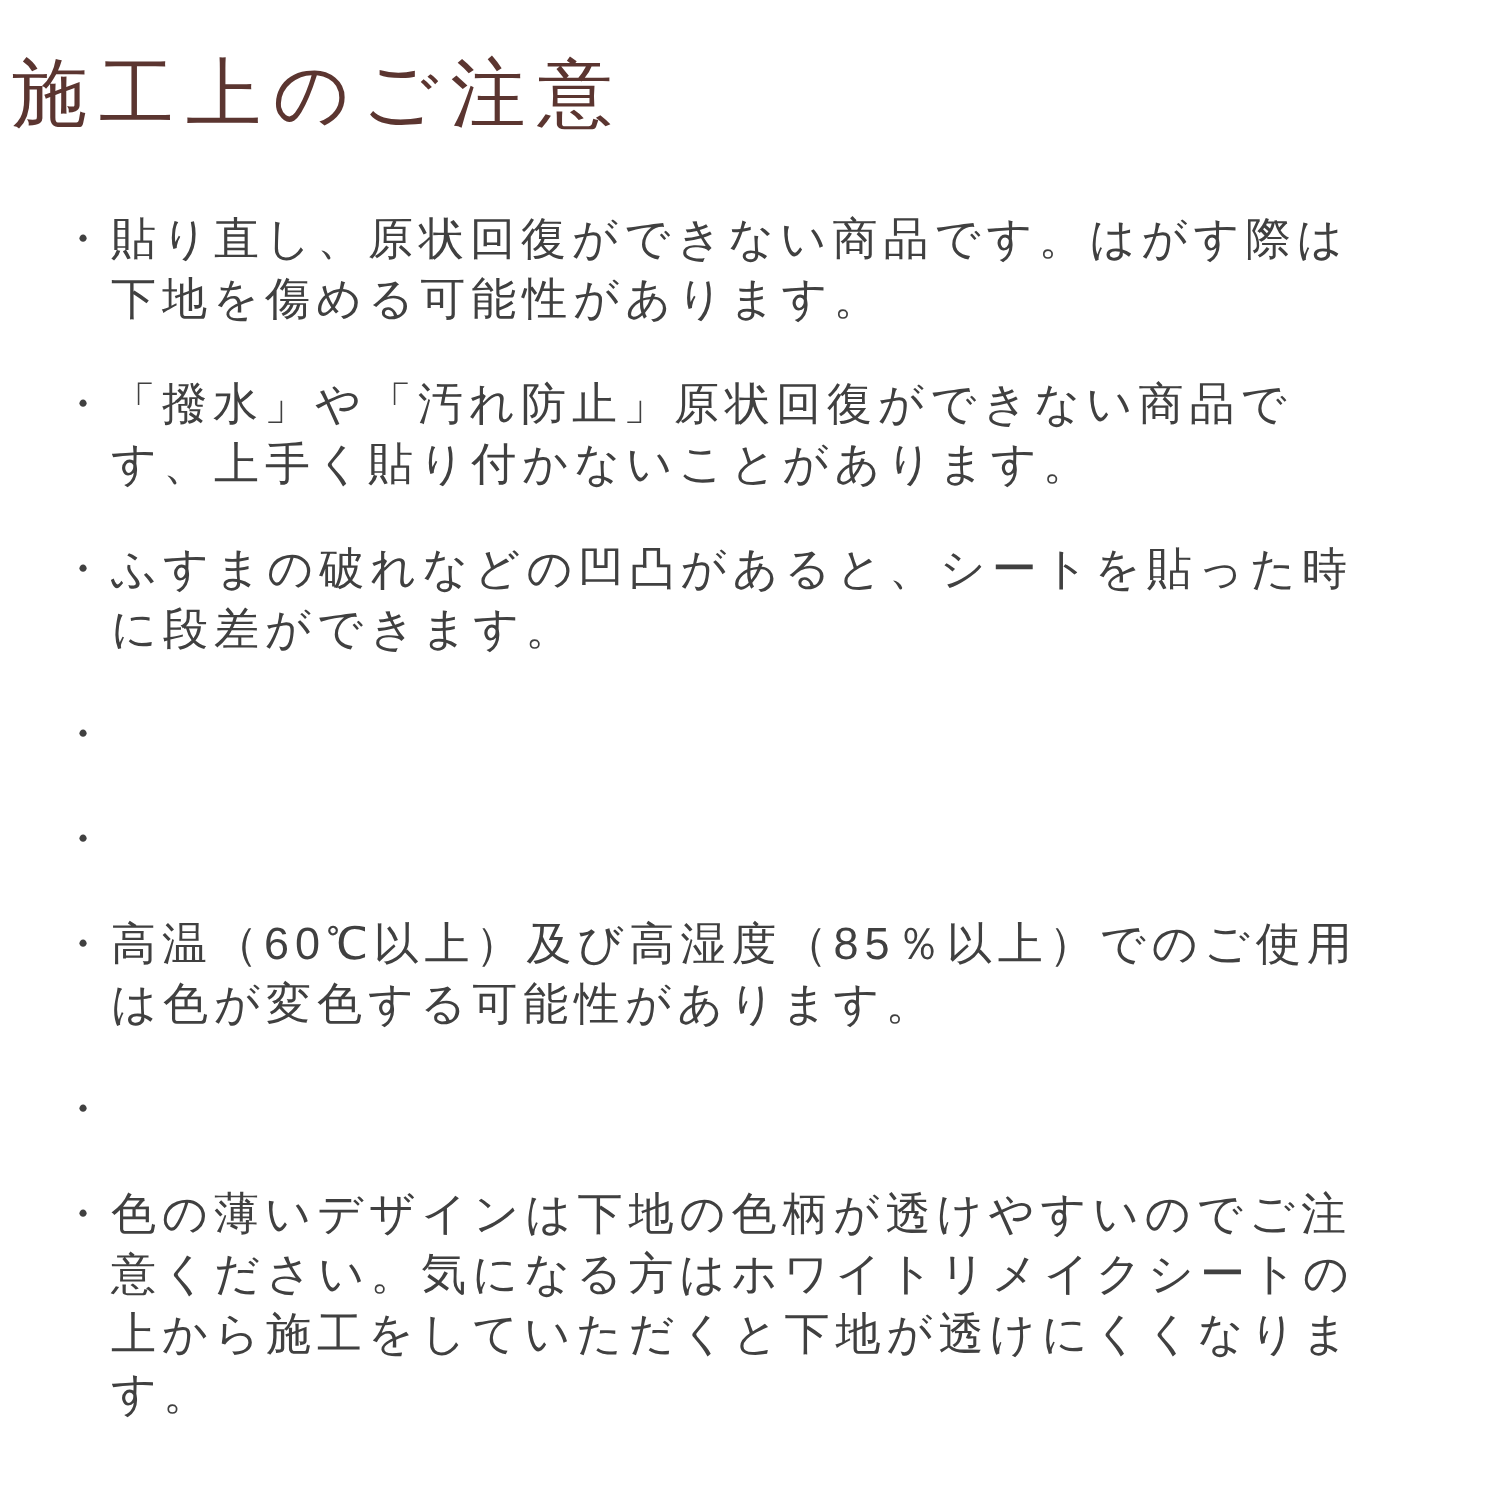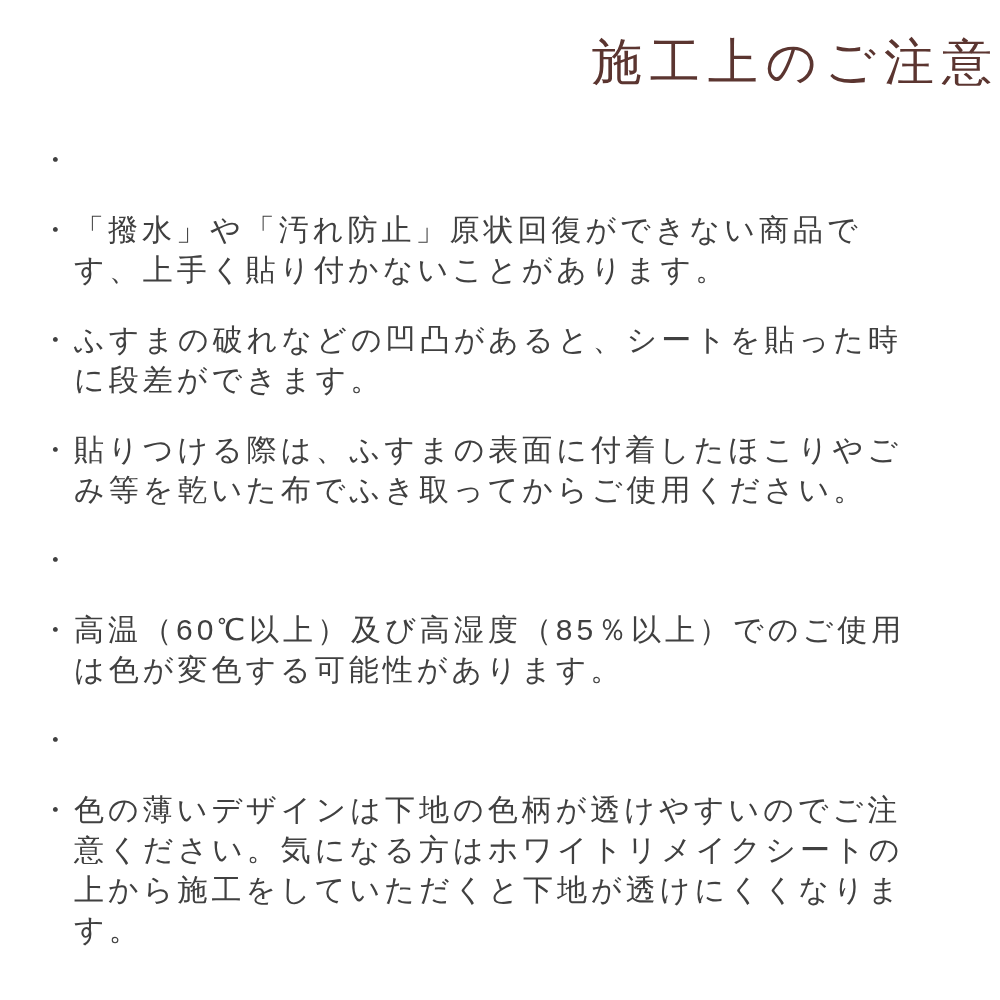--- a/index.html
+++ b/index.html
@@ -11,21 +11,21 @@
     font-family: "Liberation Sans", sans-serif;
     color: var(--body-color, #404040);
   }
   .page {
     width: 1000px;
     height: 1000px;
     background: var(--background, #ffffff);
   }
   .title {
     margin-top: 30px;
-    text-align: right;
+    text-align: left;
     font-size: 50px;
     font-weight: 300;
     line-height: 64px;
     letter-spacing: 8px;
     text-indent: 8px;
     color: var(--title-color, #5b3530);
   }
   .notes {
     margin-top: 46px;
   }
@@ -53,35 +53,35 @@
 <body>
 
 <div class="page">
 
   <h1 class="title">施工上のご注意</h1>
 
   <div class="notes">
 
     <div class="item">
       <span class="bullet">・</span>
+      <span class="text">貼り直し、原状回復ができない商品です。はがす際は下地を傷める可能性があります。</span>
     </div>
 
     <div class="item">
       <span class="bullet">・</span>
       <span class="text">「撥水」や「汚れ防止」原状回復ができない商品です、上手く貼り付かないことがあります。</span>
     </div>
 
     <div class="item">
       <span class="bullet">・</span>
       <span class="text">ふすまの破れなどの凹凸があると、シートを貼った時に段差ができます。</span>
     </div>
 
     <div class="item">
       <span class="bullet">・</span>
-      <span class="text">貼りつける際は、ふすまの表面に付着したほこりやごみ等を乾いた布でふき取ってからご使用ください。</span>
     </div>
 
     <div class="item">
       <span class="bullet">・</span>
     </div>
 
     <div class="item">
       <span class="bullet">・</span>
       <span class="text">高温（60℃以上）及び高湿度（85％以上）でのご使用は色が変色する可能性があります。</span>
     </div>

